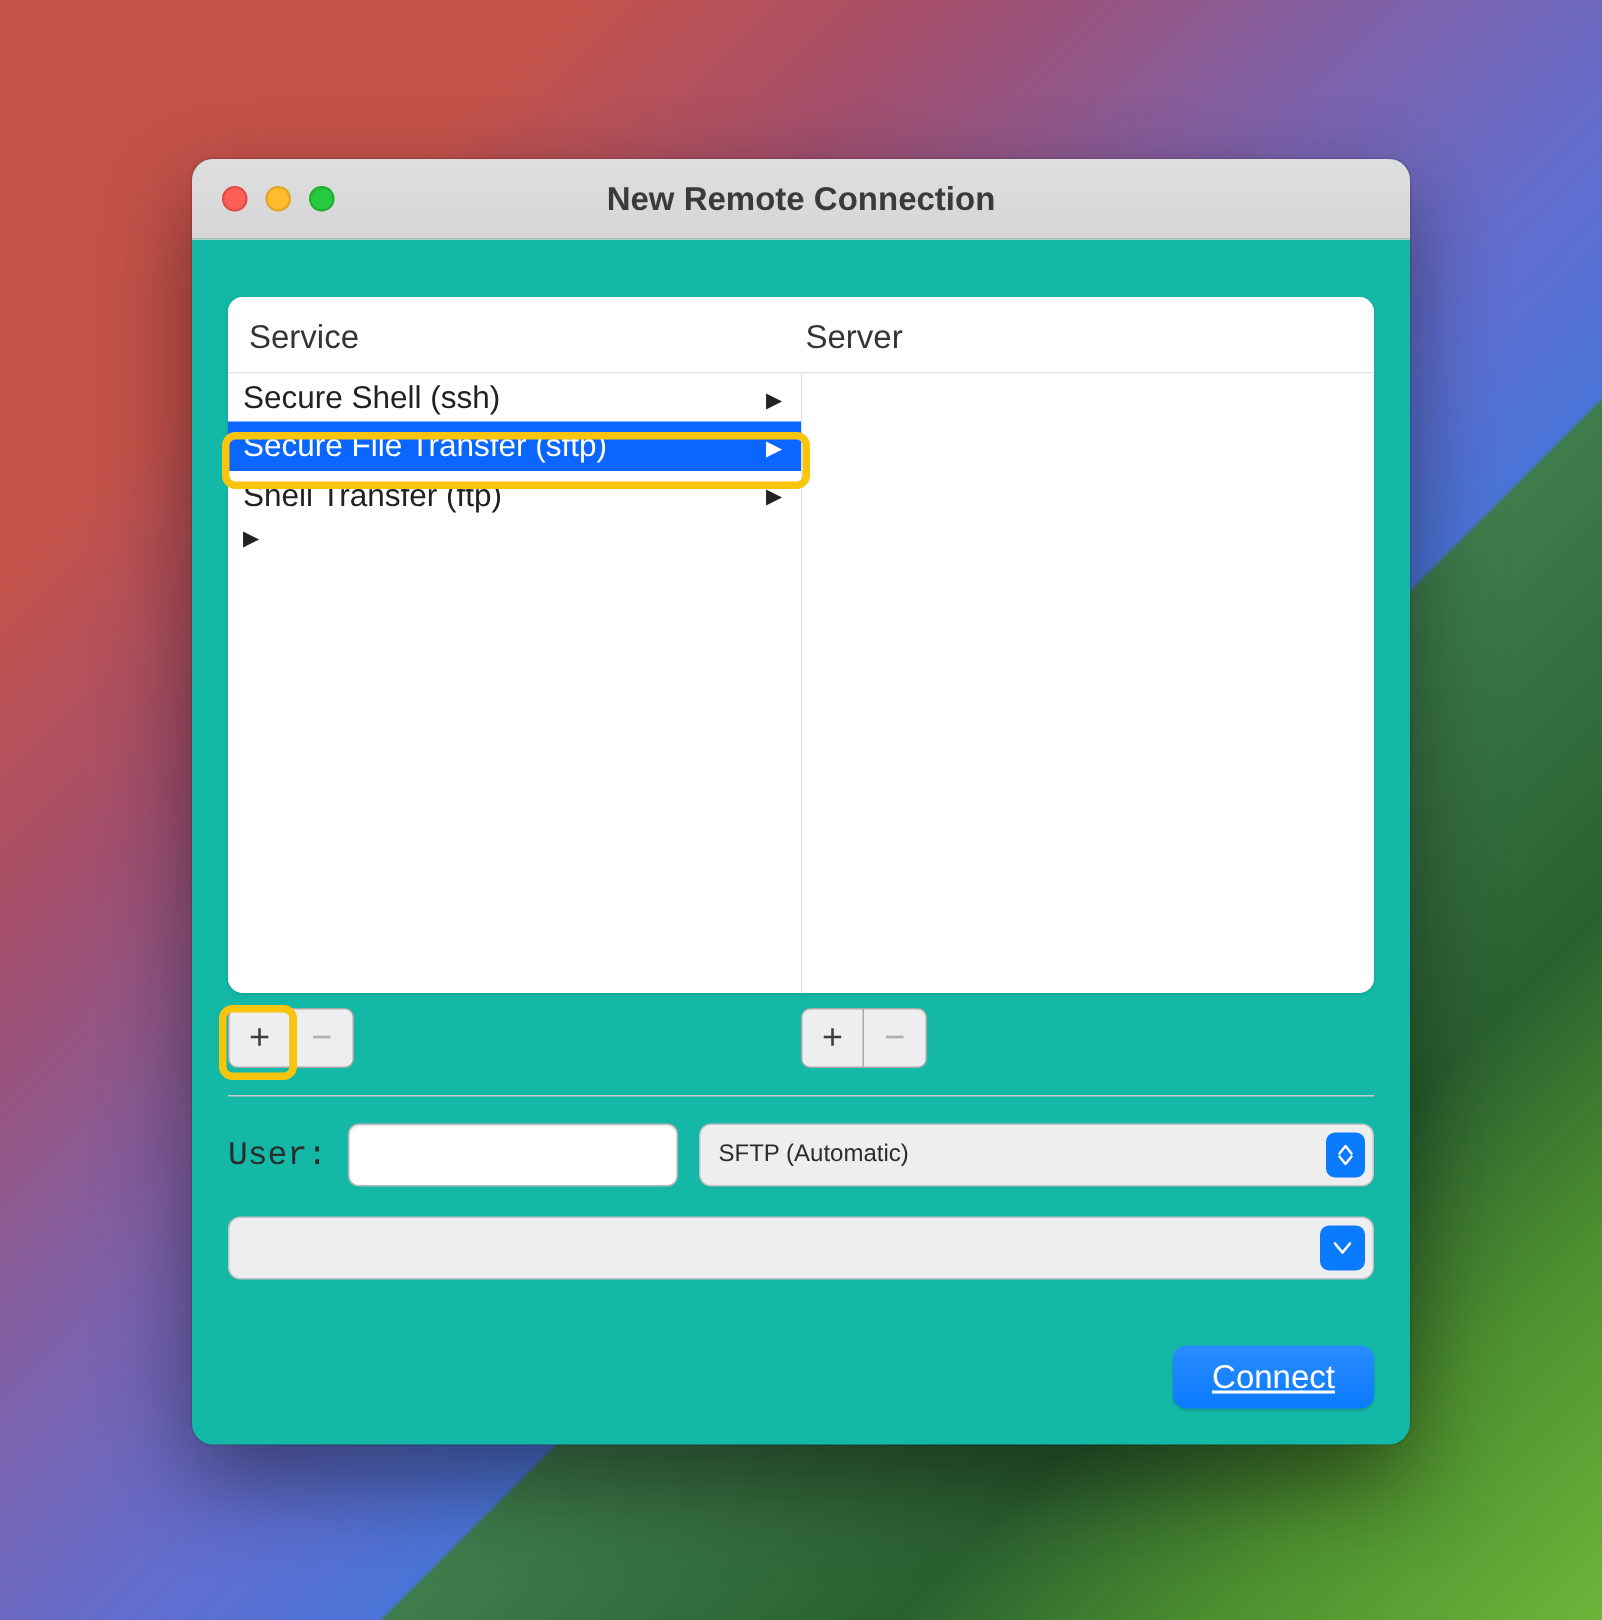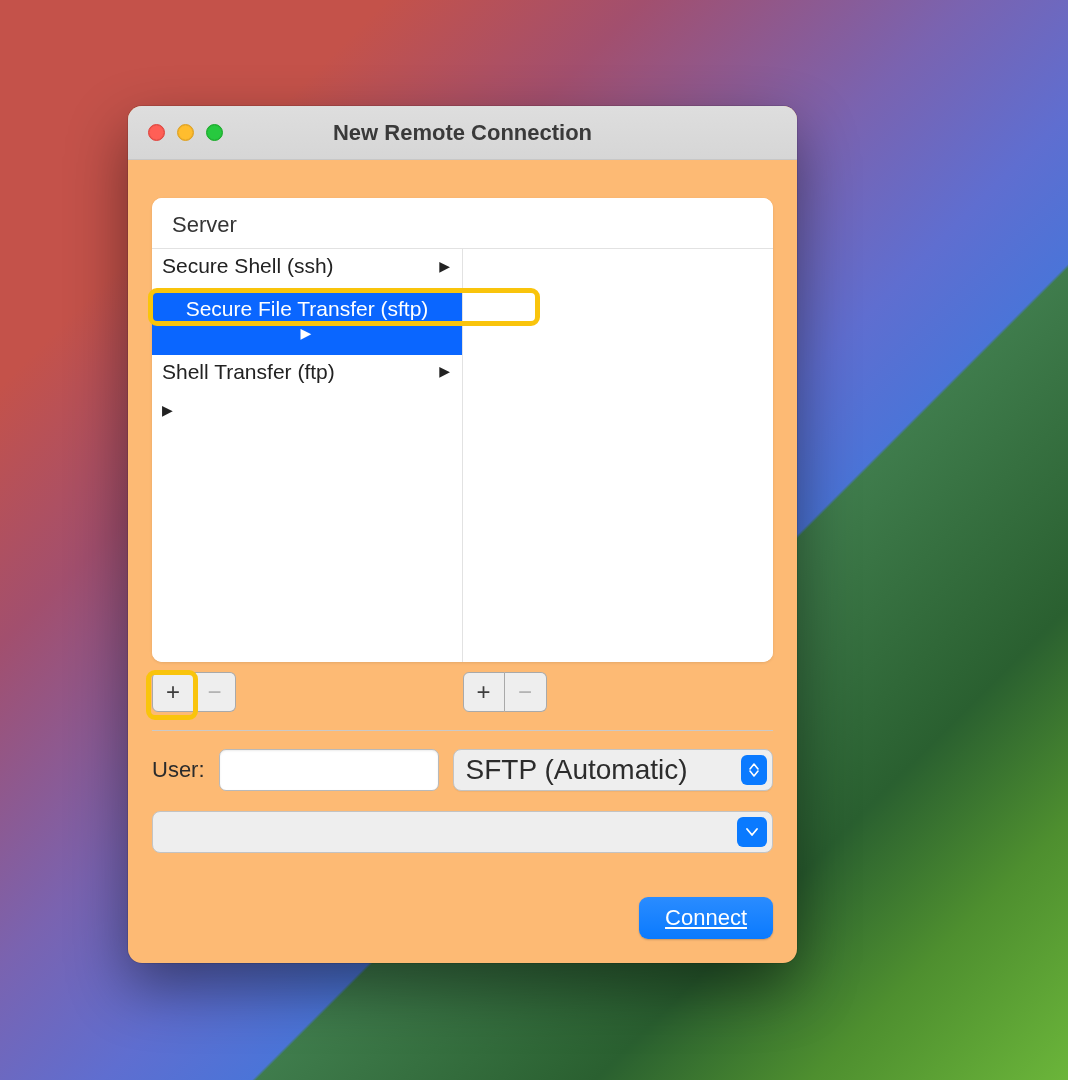--- a/index.html
+++ b/index.html
@@ -13,22 +13,22 @@
         #3f7c4c 62.2%, #2a6030 78%,
         #4e8f2f 88%, #6bb53a 100%);
       display: flex;
       align-items: flex-start;
       justify-content: center;
     }
     .window {
       position: absolute;
       top: 106px;
       left: 128px;
-      width: 669px;
-      background: #fdba74;
+      width: 812px;
+      background: #14b8a6;
       border-radius: 14px;
       box-shadow: 0 25px 60px rgba(0,0,0,0.45), 0 0 0 1px rgba(0,0,0,0.1);
       overflow: visible;
     }
     .titlebar {
       height: 54px;
       display: flex;
       align-items: center;
       position: relative;
       border-top-left-radius: 14px;
@@ -81,21 +81,21 @@
     .list {
       flex: 1;
       background: #fff;
       overflow: auto;
     }
     .list.left { border-right: 1px solid #e2e2e2; }
     .row {
       display: flex;
       align-items: center;
       justify-content: space-between;
-      padding: 3px 10px 12px 10px;
+      padding: 3px 10px 1px 10px;
       font-size: 21px;
       color: #222;
       cursor: default;
       line-height: 1.35;
     }
     .row.selected {
       background: #0a66ff;
       color: #fff;
     }
     .row .arrow {
@@ -137,20 +137,21 @@
 
     .form-row {
       display: flex;
       align-items: center;
       margin: 18px 24px 0 24px;
       gap: 14px;
     }
     .user-label {
       font-size: 22px;
       color: #2c2c2c;
+      font-family: Liberation Mono, monospace;
     }
     .text-input {
       height: 42px;
       background: #fff;
       border: 1px solid #b9b9b9;
       border-radius: 7px;
       box-shadow: inset 0 1px 2px rgba(0,0,0,0.08);
       font-size: 20px;
       padding: 0 10px;
       color: #222;
@@ -161,21 +162,21 @@
       position: relative;
       height: 42px;
       background: #eeeeee;
       border: 1px solid #c3c3c3;
       border-radius: 8px;
       display: flex;
       align-items: center;
       padding: 0 12px;
       box-shadow: 0 1px 1px rgba(0,0,0,0.05);
     }
-    .select-text { font-size: 28px; color: #2c2c2c; }
+    .select-text { font-size: 16px; color: #2c2c2c; }
     .stepper {
       position: absolute;
       right: 5px;
       top: 5px;
       width: 26px;
       height: 30px;
       background: #0a7aff;
       border-radius: 6px;
       display: flex;
       flex-direction: column;
@@ -245,29 +246,30 @@
       <div class="tl yellow"></div>
       <div class="tl green"></div>
     </div>
     <div class="title">New Remote Connection</div>
   </div>
 
   <div class="content">
 
     <div class="panel-wrap">
       <div class="panel-headers">
+        <div class="h">Service</div>
         <div class="h right">Server</div>
       </div>
       <div class="lists">
         <div class="list left">
           <div class="row">
             <span>Secure Shell (ssh)</span>
             <span class="arrow">▶</span>
           </div>
-          <div class="row selected" style="position:relative;flex-direction:column;">
+          <div class="row selected" style="position:relative;">
             <span>Secure File Transfer (sftp)</span>
             <span class="arrow">▶</span>
           </div>
           <div class="row">
             <span>Shell Transfer (ftp)</span>
             <span class="arrow">▶</span>
           </div>
           <div class="row">
             <span class="arrow">▶</span>
           </div>

